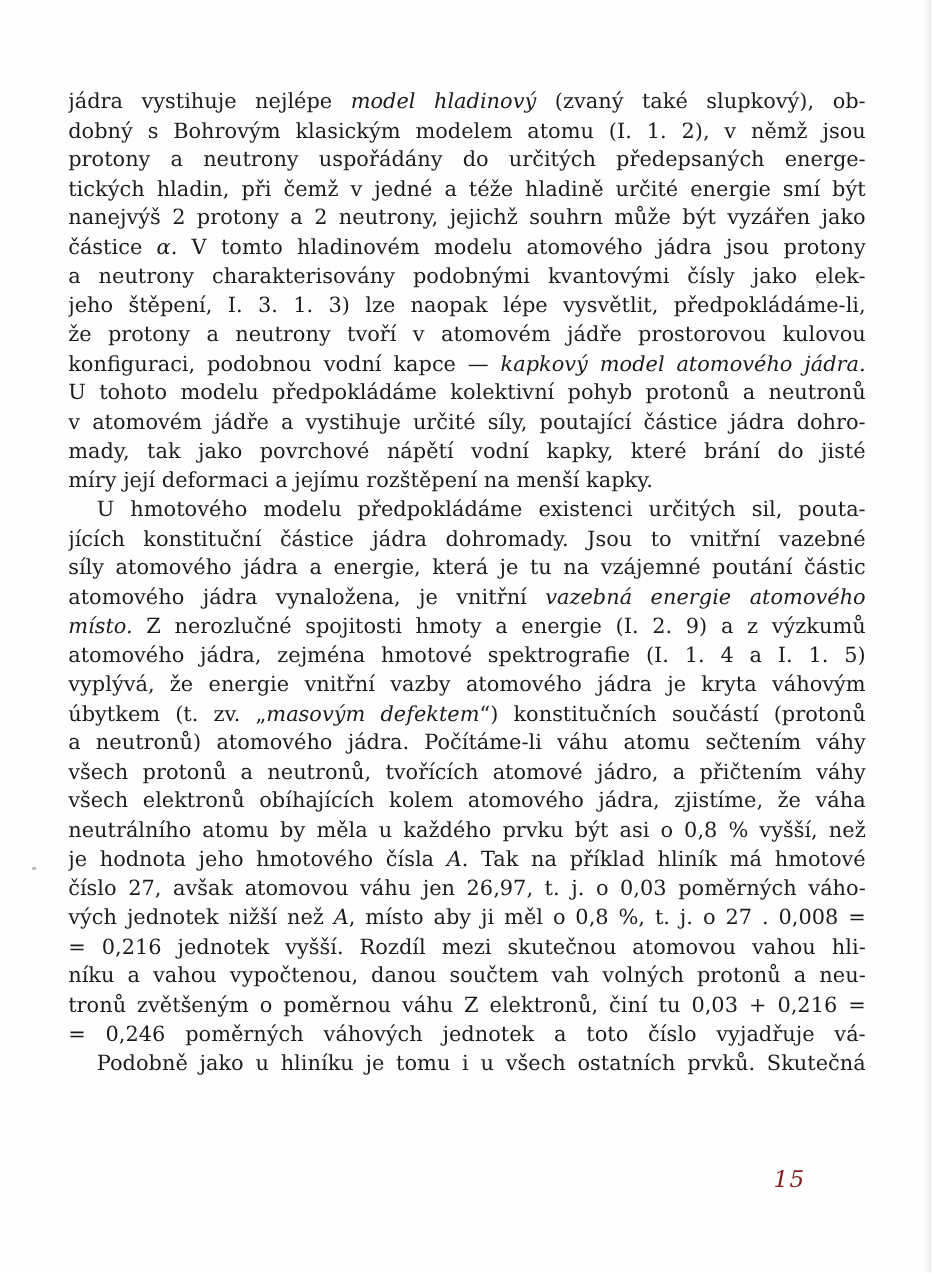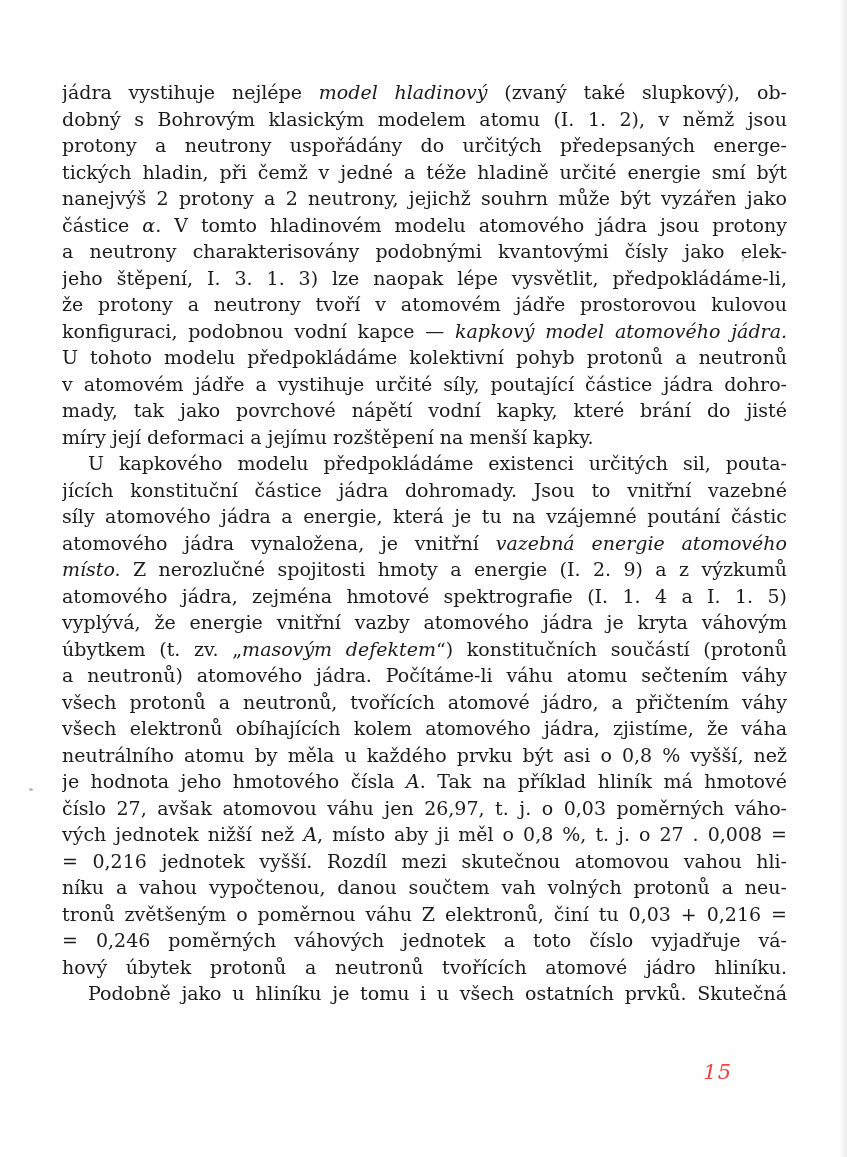--- a/index.html
+++ b/index.html
@@ -52,21 +52,21 @@
   }
   .page-number {
     position: absolute;
     left: 62px;
     top: 1060px;
     width: 670px;
     text-align: right;
     font-style: italic;
     font-size: 21px;
     letter-spacing: 1px;
-    color: #ef4444;
+    color: #7f1d1d;
   }
   .artifact-dot {
     position: absolute;
     left: 29px;
     top: 788px;
     width: 4px;
     height: 3px;
     background: #b9b9b9;
     border-radius: 50%;
   }
@@ -91,39 +91,38 @@
       <div class="line"><span>nanejvýš 2 protony a 2 neutrony, jejichž souhrn může být vyzářen jako</span></div>
       <div class="line"><span>částice </span><span class="it">α</span><span>. V tomto hladinovém modelu atomového jádra jsou protony</span></div>
       <div class="line"><span>a neutrony charakterisovány podobnými kvantovými čísly jako elek-</span></div>
       <div class="line"><span>jeho štěpení, I. 3. 1. 3) lze naopak lépe vysvětlit, předpokládáme-li,</span></div>
       <div class="line"><span>že protony a neutrony tvoří v atomovém jádře prostorovou kulovou</span></div>
       <div class="line"><span>konfiguraci, podobnou vodní kapce — </span><span class="it">kapkový model atomového jádra.</span></div>
       <div class="line"><span>U tohoto modelu předpokládáme kolektivní pohyb protonů a neutronů</span></div>
       <div class="line"><span>v atomovém jádře a vystihuje určité síly, poutající částice jádra dohro-</span></div>
       <div class="line"><span>mady, tak jako povrchové nápětí vodní kapky, které brání do jisté</span></div>
       <div class="line short"><span>míry její deformaci a jejímu rozštěpení na menší kapky.</span></div>
-      <div class="line indent"><span>U kapkového modelu předpokládáme existenci určitých sil, pouta-</span></div>
+      <div class="line indent"><span>U hmotového modelu předpokládáme existenci určitých sil, pouta-</span></div>
       <div class="line"><span>jících konstituční částice jádra dohromady. Jsou to vnitřní vazebné</span></div>
       <div class="line"><span>síly atomového jádra a energie, která je tu na vzájemné poutání částic</span></div>
       <div class="line"><span>atomového jádra vynaložena, je vnitřní </span><span class="it">vazebná energie atomového</span></div>
       <div class="line"><span class="it">místo.</span><span> Z nerozlučné spojitosti hmoty a energie (I. 2. 9) a z výzkumů</span></div>
       <div class="line"><span>atomového jádra, zejména hmotové spektrografie (I. 1. 4 a I. 1. 5)</span></div>
       <div class="line"><span>vyplývá, že energie vnitřní vazby atomového jádra je kryta váhovým</span></div>
       <div class="line"><span>úbytkem (t. zv. „</span><span class="it">masovým defektem</span><span>“) konstitučních součástí (protonů</span></div>
       <div class="line"><span>a neutronů) atomového jádra. Počítáme-li váhu atomu sečtením váhy</span></div>
       <div class="line"><span>všech protonů a neutronů, tvořících atomové jádro, a přičtením váhy</span></div>
       <div class="line"><span>všech elektronů obíhajících kolem atomového jádra, zjistíme, že váha</span></div>
       <div class="line"><span>neutrálního atomu by měla u každého prvku být asi o 0,8 % vyšší, než</span></div>
       <div class="line"><span>je hodnota jeho hmotového čísla </span><span class="it">A</span><span>. Tak na příklad hliník má hmotové</span></div>
       <div class="line"><span>číslo 27, avšak atomovou váhu jen 26,97, t. j. o 0,03 poměrných váho-</span></div>
       <div class="line"><span>vých jednotek nižší než </span><span class="it">A</span><span>, místo aby ji měl o 0,8 %, t. j. o 27 . 0,008 =</span></div>
       <div class="line"><span>= 0,216 jednotek vyšší. Rozdíl mezi skutečnou atomovou vahou hli-</span></div>
       <div class="line"><span>níku a vahou vypočtenou, danou součtem vah volných protonů a neu-</span></div>
       <div class="line"><span>tronů zvětšeným o poměrnou váhu Z elektronů, činí tu 0,03 + 0,216 =</span></div>
       <div class="line"><span>= 0,246 poměrných váhových jednotek a toto číslo vyjadřuje vá-</span></div>
-      <div class="line"><span>hový úbytek protonů a neutronů tvořících atomové jádro hliníku.</span></div>
       <div class="line indent"><span>Podobně jako u hliníku je tomu i u všech ostatních prvků. Skutečná</span></div>
     </div>
   <div class="page-number">15</div>
   <div class="artifact-dot"></div>
   <div class="artifact-dash"></div>
   <div class="edge-shade"></div>
 </div>
 
 </body></html>

